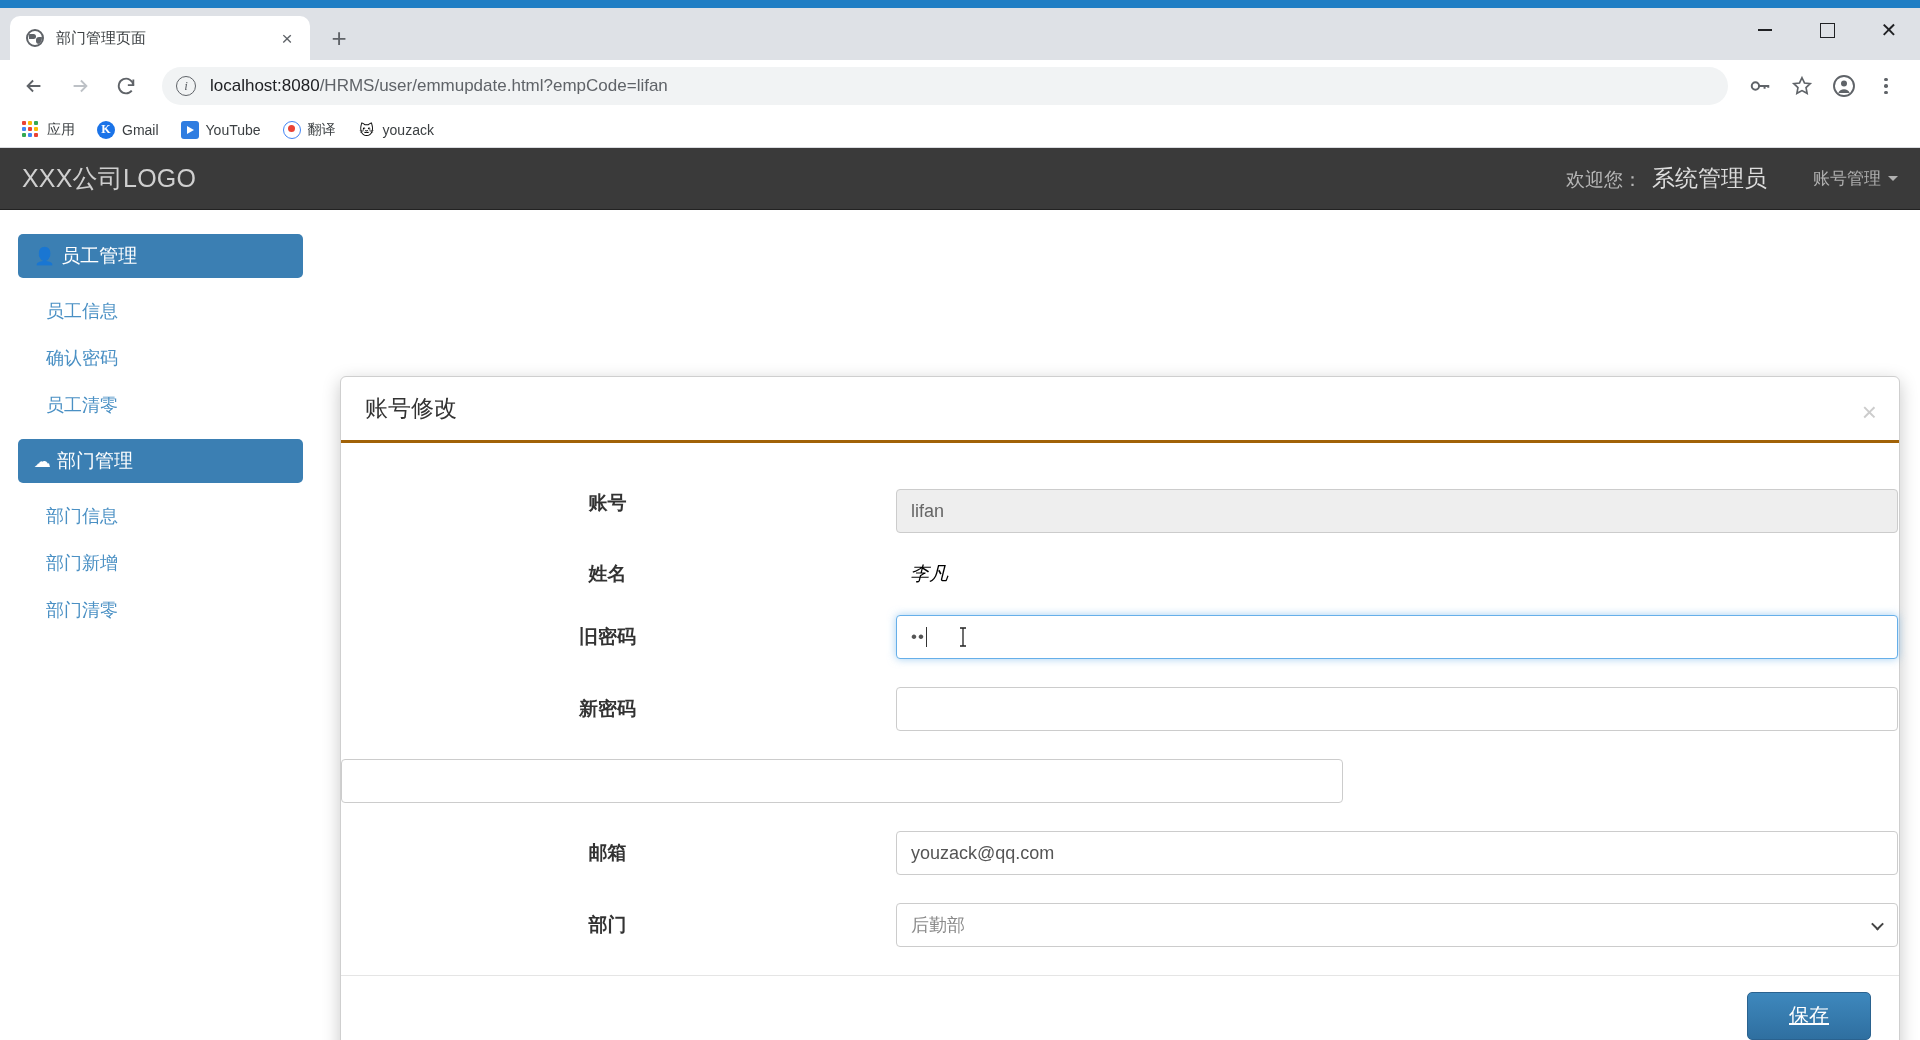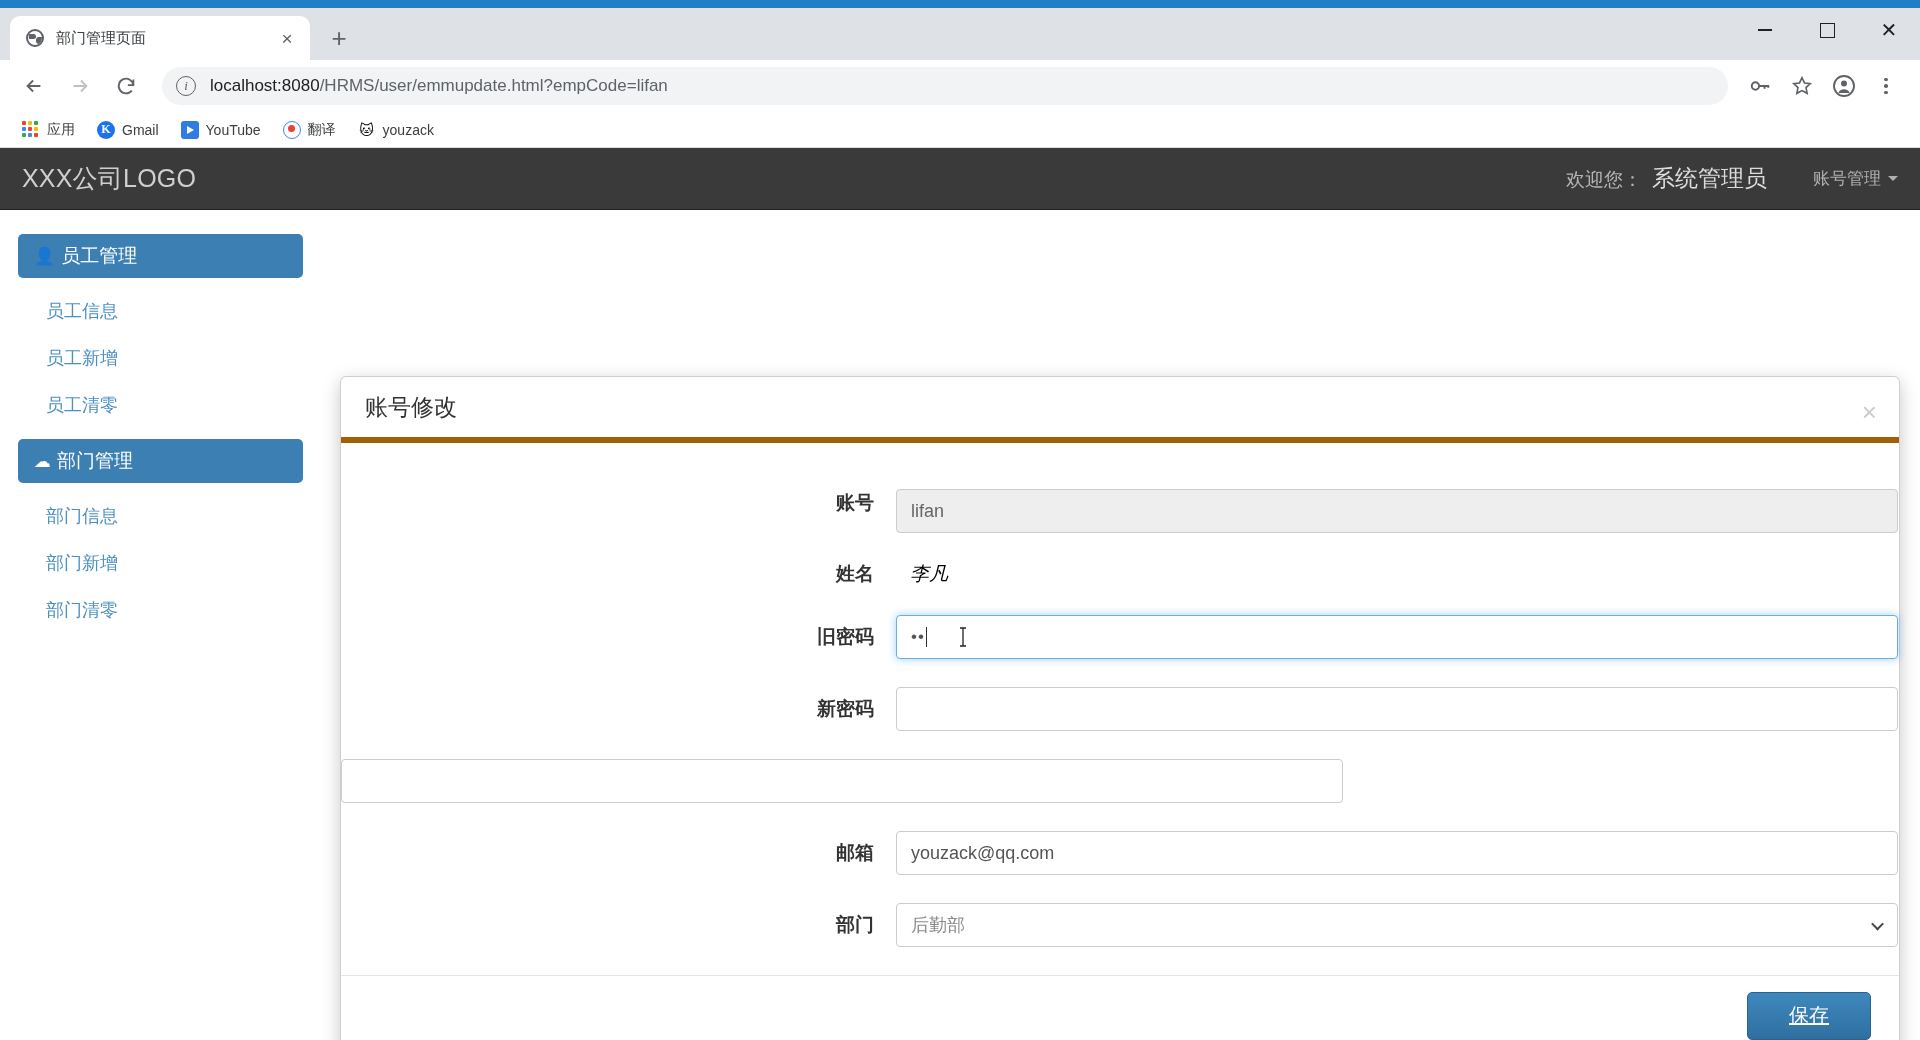--- a/index.html
+++ b/index.html
@@ -206,21 +206,21 @@
   .modal {
     position: absolute; left: 340px; top: 228px;
     width: 1560px; height: 680px;
     background: #ffffff;
     border: 1px solid #cfcfcf;
     border-radius: 6px;
     box-shadow: 0 5px 18px rgba(0,0,0,.22);
     display: flex; flex-direction: column;
   }
   .modal-header {
-    height: 76px; border-bottom: 6px solid #a16207;
+    height: 76px; border-bottom: 3px solid #a16207;
     display: flex; align-items: center;
     padding: 0 24px; position: relative;
   }
   .modal-title { font-size: 23px; color: #333; }
   .modal-close {
     position: absolute; right: 22px; top: 22px;
     font-size: 26px; color: #cccccc; line-height: 1;
     font-weight: 300;
   }
   .modal-body { flex: 1; padding: 30px 0 0 0; }
@@ -228,21 +228,21 @@
     height: 92px; border-top: 1px solid #e5e5e5;
     display: flex; align-items: center; justify-content: flex-end;
     padding: 0 28px;
   }
 
   .frow {
     display: flex; align-items: center;
     margin-bottom: 28px;
   }
   .flabel {
-    width: 555px; text-align: right;
+    width: 555px; text-align: center;
     padding-right: 22px;
     font-size: 19px; font-weight: bold; color: #333; font-family: Liberation Mono, monospace;
   }
   .fctl { width: 1002px; }
   .finput {
     width: 100%; height: 44px;
     border: 1px solid #ccc; border-radius: 4px;
     padding: 0 14px; font-size: 18px; color: #555;
     font-family: "Liberation Sans", sans-serif;
     background: #fff; outline: none;
@@ -413,21 +413,21 @@
       </div>
     </div>
   </div>
 
   <div class="sidebar">
     <div class="side-head">
       <span class="ic">👤</span>
       <span>员工管理</span>
     </div>
     <a class="side-link" href="#">员工信息</a>
-    <a class="side-link" href="#">员工新增</a>
+    <a class="side-link" href="#">确认密码</a>
     <a class="side-link" href="#">员工清零</a>
     <div class="side-gap"></div>
     <div class="side-head">
       <span class="ic">☁</span>
       <span>部门管理</span>
     </div>
     <a class="side-link" href="#">部门信息</a>
     <a class="side-link" href="#">部门新增</a>
     <a class="side-link" href="#">部门清零</a>
   </div>

